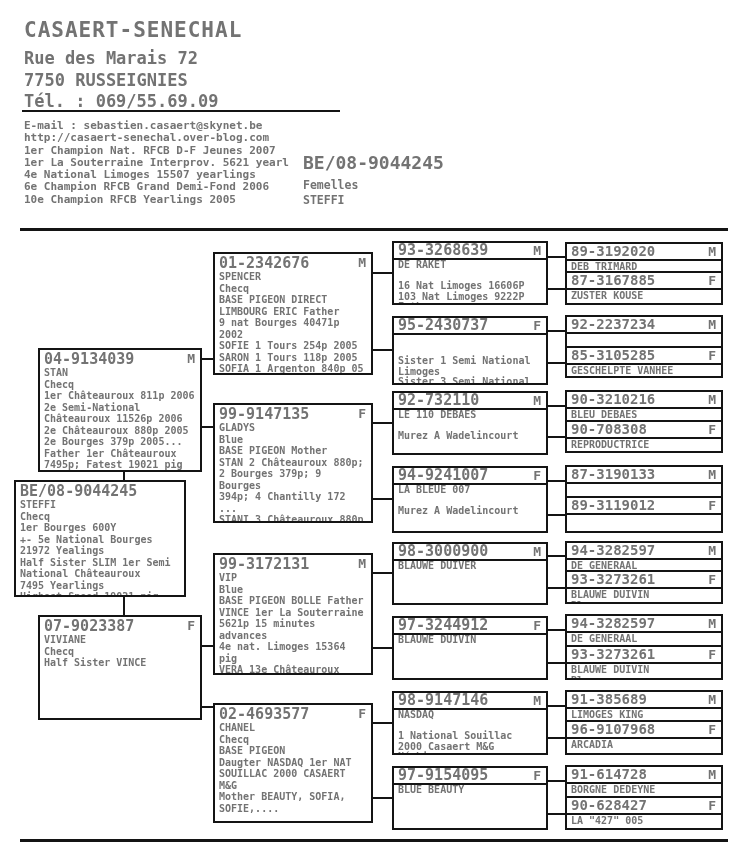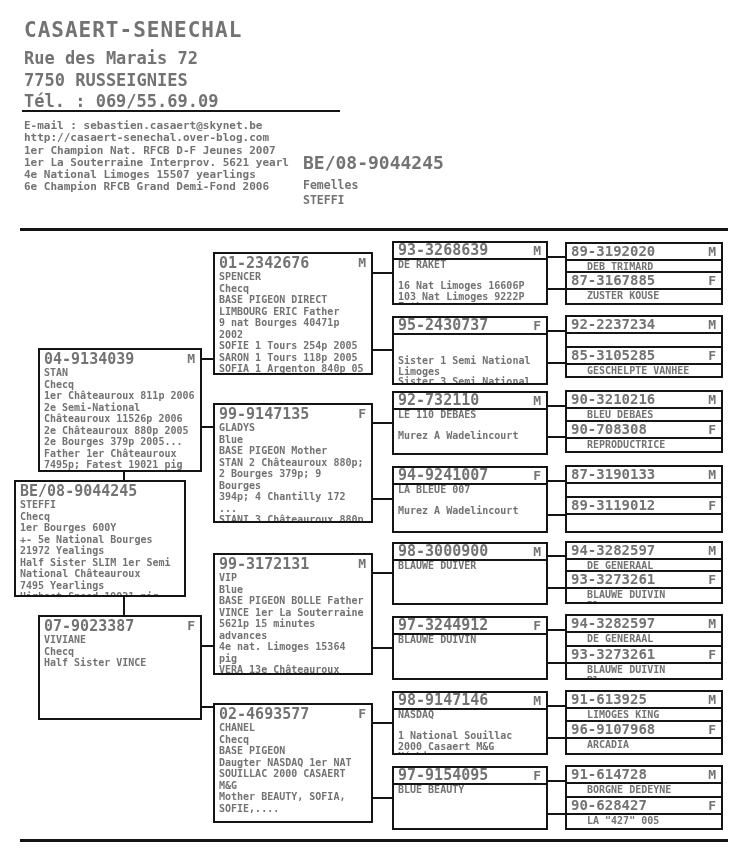--- a/index.html
+++ b/index.html
@@ -21,21 +21,21 @@
   .sex{font-size:13px;line-height:15px;}
   .body{padding:0 3px 0 4px;font-size:10px;line-height:11.5px;white-space:pre-line;}
   .g3 .trow{border-bottom:2px solid #141414;line-height:15px;padding-top:0;}
   .g3 .body{line-height:10.5px;}
   
   .pair{position:absolute;background:#fff;border:2px solid #141414;box-sizing:border-box;
         display:flex;flex-direction:column;overflow:hidden;}
   .sub{box-sizing:border-box;overflow:hidden;}
   .sub.first{border-bottom:2px solid #141414;}
   .sub .trow{border-bottom:2px solid #141414;font-size:14px;line-height:15px;padding-top:0;}
-  .sub .name{padding:0 20px;font-size:10px;line-height:11px;white-space:pre-line;}
+  .sub .name{padding:0 4px;font-size:10px;line-height:11px;white-space:pre-line;}
 </style>
 </head>
 <body>
 
 <div class="page">
 
   <div class="brand">CASAERT-SENECHAL</div>
   <div class="addr">
     <div>Rue des Marais 72</div>
     <div>7750 RUSSEIGNIES</div>
@@ -43,20 +43,21 @@
   </div>
   <div class="rule" style="left:22px;top:110px;width:318px;height:2px"></div>
 
   <div class="creds">
     <div>E-mail : sebastien.casaert@skynet.be</div>
     <div>http://casaert-senechal.over-blog.com</div>
     <div>1er Champion Nat. RFCB D-F Jeunes 2007</div>
     <div>1er La Souterraine Interprov. 5621 yearl</div>
     <div>4e National Limoges 15507 yearlings</div>
     <div>6e Champion RFCB Grand Demi-Fond 2006</div>
+    <div>10e Champion RFCB Yearlings 2005</div>
   </div>
 
   <div class="subj-ring">BE/08-9044245</div>
   <div class="subj-cat">Femelles</div>
   <div class="subj-name">STEFFI</div>
 
   <div class="rule" style="left:20px;top:228px;width:708px;height:3px"></div>
   <div class="rule" style="left:20px;top:839px;width:708px;height:3px"></div>
 
   <div class="box" style="left:38px;top:348px;width:164px;height:124px">
@@ -333,21 +334,21 @@
           <span class="sex">F</span>
         </div>
       <div class="name">BLAUWE DUIVIN
 Blue</div>
     </div>
   </div>
 
   <div class="pair" style="left:565px;top:690px;width:158px;height:65px">
     <div class="sub first" style="height:30px">
       <div class="trow">
-          <span class="ring">91-613925</span>
+          <span class="ring">91-385689</span>
           <span class="sex">M</span>
         </div>
       <div class="name">LIMOGES KING</div>
     </div>
     <div class="sub" style="flex:1">
       <div class="trow">
           <span class="ring">96-9107968</span>
           <span class="sex">F</span>
         </div>
       <div class="name">ARCADIA</div>

